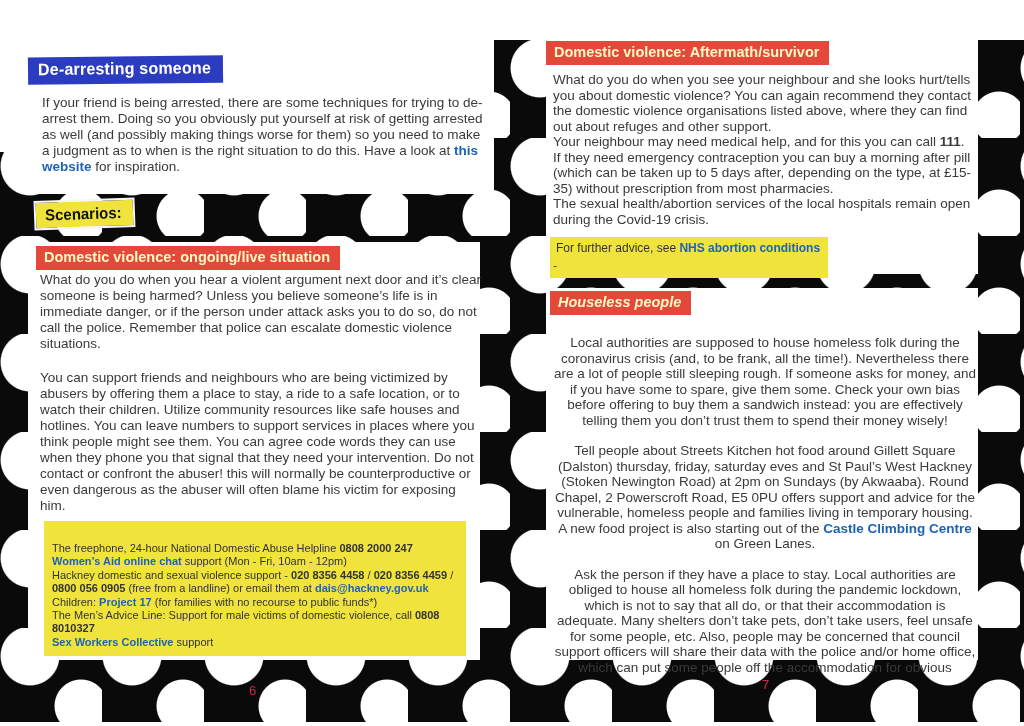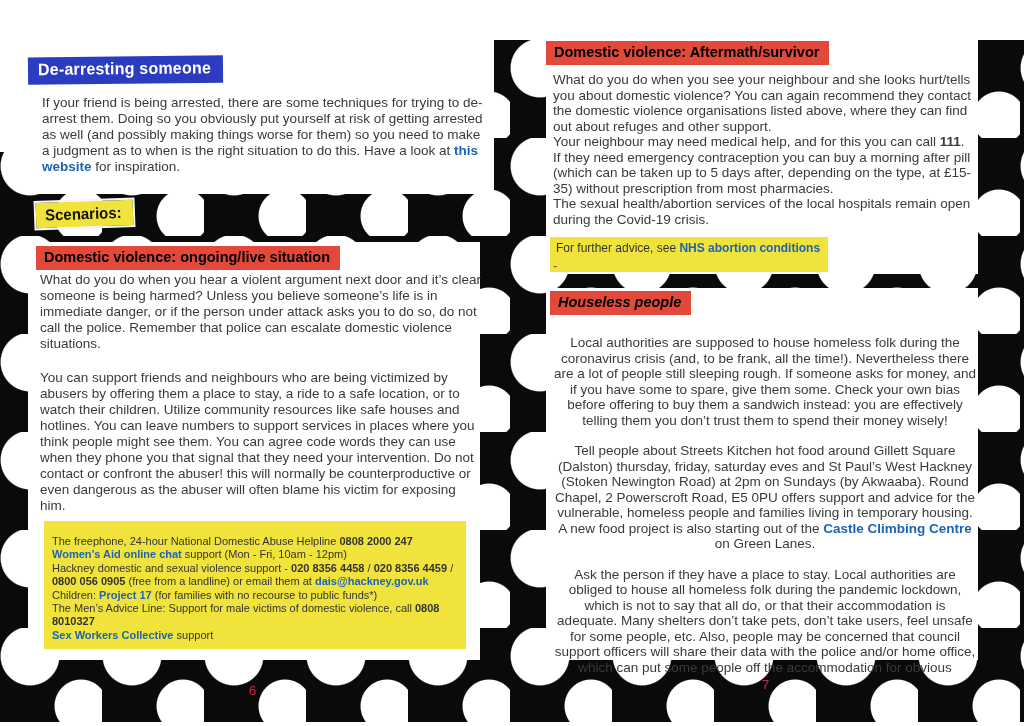--- a/index.html
+++ b/index.html
@@ -30,45 +30,45 @@
     left:28px;top:57px;background:var(--blue,#2b3cc1);color:#fff;
     font-weight:700;font-size:16px;padding:3px 12px 5px 10px;line-height:1.1;
     letter-spacing:.2px;transform:rotate(-0.6deg) scaleY(1.05);
   }
   .title-yellow{
     left:36px;top:202px;background:var(--yellow,#f0e43c);color:#141414;
     font-weight:700;font-size:15px;padding:3px 11px 4px 9px;line-height:1.15;
     transform:rotate(-2deg) scaleY(1.05);outline:2px solid #f5f5f5;
   }
   .red-header{
-    background:var(--red,#e2493b);color:#000000;font-weight:700;font-size:14.5px;
+    background:var(--red,#e2493b);color:#fef9c3;font-weight:700;font-size:14.5px;
     padding:3px 10px 4px 8px;line-height:1.15;white-space:nowrap;
   }
   .hdr1{left:36px;top:246px;padding-left:8px;}
   .hdr2{left:546px;top:41px;}
   .hdr3{left:550px;top:291px;font-style:italic;}
 
   .body{font-size:13.5px;color:var(--ink,#3a3a3a);}
   .lh-left{line-height:16px;}
   .lh-right{line-height:15.5px;}
   .para-dearrest{left:42px;top:95px;width:446px;margin:0;}
   .dv-p1{left:40px;top:272px;width:442px;}
   .dv-p2{left:40px;top:370px;width:442px;}
   .aft-body{left:553px;top:72px;width:424px;}
   .aft-body .rp{margin:0;}
   .hl-body{left:553px;top:335px;width:424px;text-align:center;}
   .hl-body .rp{margin:0 0 15px;}
 
   .yellow-box{
     left:44px;top:521px;width:406px;background:var(--yellow,#f0e43c);
-    padding:14px 8px 7px;font-size:11px;line-height:13.4px;color:#333;
+    padding:21px 8px 7px;font-size:11px;line-height:13.4px;color:#333;
   }
   .yellow-note{
     left:550px;top:237px;background:var(--yellow,#f0e43c);
-    font-size:12px;padding:4px 8px 17px 6px;line-height:1.2;color:#333;white-space:nowrap;
+    font-size:12px;padding:4px 8px 23px 6px;line-height:1.2;color:#333;white-space:nowrap;
   }
   .dash{left:553px;top:258px;font-size:13px;color:#555;}
   .link{color:var(--link,#1d63b5);font-weight:700;cursor:pointer;}
   .bold{font-weight:700;margin-top:20px;}
   .pagenum{font-size:13px;color:var(--pagenum,#d02848);}
   .p6{left:249px;top:683px;}
   .p7{left:762px;top:677px;}
 </style>
 </head>
 <body>

